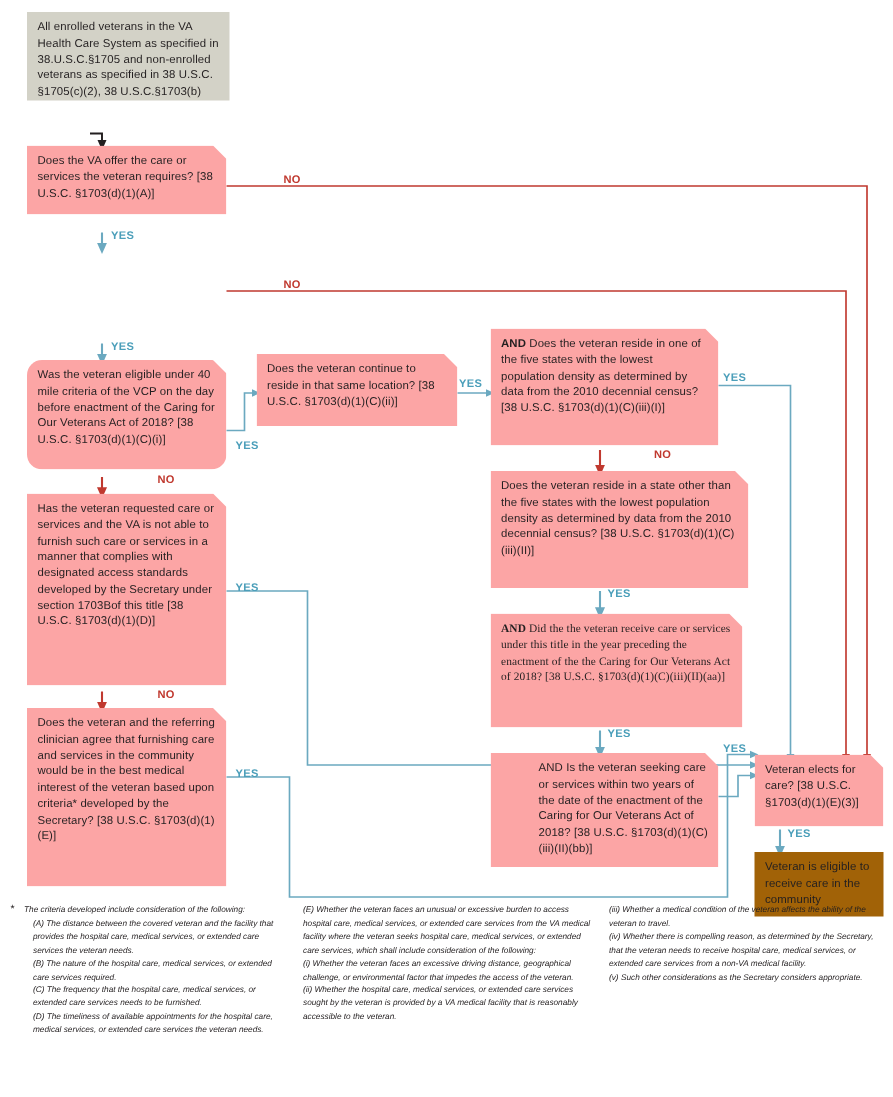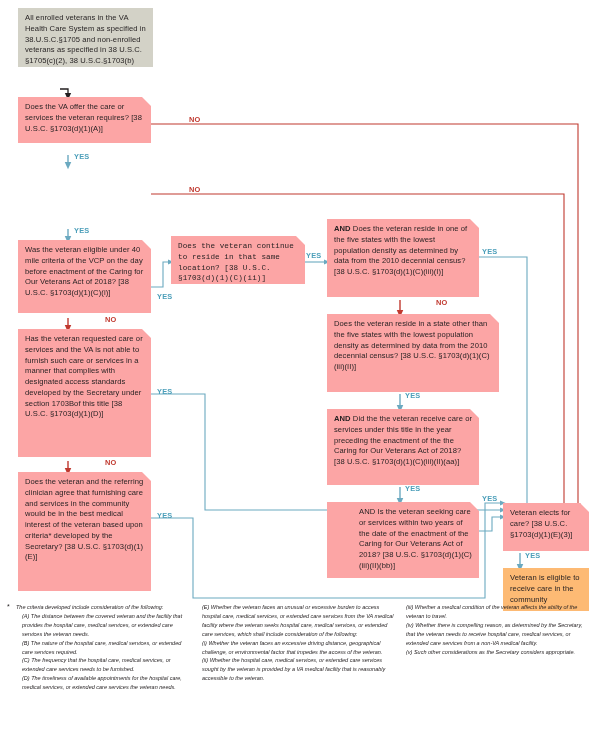--- a/index.html
+++ b/index.html
@@ -33,21 +33,21 @@
   
   .n-yellow{
     background:#fca5a5;
     -webkit-clip-path:polygon(0 0, calc(100% - 9px) 0, 100% 9px, 100% 100%, 0 100%);
     clip-path:polygon(0 0, calc(100% - 9px) 0, 100% 9px, 100% 100%, 0 100%);
   }
   .n-gray{
     background:#d3d2c7;
   }
   .n-blue{
-    background:#fdba74;
+    background:#a16207;
   }
   .node b{font-weight:bold;}
   .lbl{
     position:absolute;
     z-index:3;
     font-size:7.4px;
     font-weight:bold;
     letter-spacing:0.03em;
     white-space:nowrap;
   }
@@ -167,45 +167,45 @@
 
   <div class="node n-gray" style="left:18px;top:8px;width:135px;height:59px;">
     <span>All enrolled veterans in the VA Health Care System as specified in 38.U.S.C.§1705 and non-enrolled veterans as specified in 38 U.S.C. §1705(c)(2), 38 U.S.C.§1703(b)</span>
   </div>
 
   <div class="node n-yellow" style="left:18px;top:97px;width:133px;height:46px;">
     <span>Does the VA offer the care or services the veteran requires? [38 U.S.C. §1703(d)(1)(A)]</span>
   </div>
 
 
-  <div class="node n-yellow" style="left:18px;top:240px;width:133px;height:73px;">
+  <div class="node n-yellow" style="left:18px;top:240px;width:133px;height:73px;border-radius:10px;">
     <span>Was the veteran eligible under 40 mile criteria of the VCP on the day before  enactment of the Caring for Our Veterans Act of 2018? [38 U.S.C. §1703(d)(1)(C)(i)]</span>
   </div>
 
   <div class="node n-yellow" style="left:18px;top:329px;width:133px;height:128px;">
     <span>Has the veteran requested care or services and the VA is not able to furnish such care or services in a manner that complies with designated access standards developed by the Secretary under section 1703Bof this title [38 U.S.C. §1703(d)(1)(D)]</span>
   </div>
 
   <div class="node n-yellow" style="left:18px;top:472px;width:133px;height:119px;">
     <span>Does the veteran and the referring clinician agree that furnishing care and services in the community would be in the best medical interest of the veteran based upon criteria* developed by the Secretary? [38 U.S.C. §1703(d)(1)(E)]</span>
   </div>
 
-  <div class="node n-yellow" style="left:171px;top:236px;width:134px;height:48px;font-family:Liberation Mono, monospace;">
+  <div class="node n-yellow" style="left:171px;top:236px;width:134px;height:48px;">
     <span>Does the veteran continue to reside in that same location? [38 U.S.C. §1703(d)(1)(C)(ii)]</span>
   </div>
 
   <div class="node n-yellow" style="left:327px;top:219px;width:152px;height:78px;">
     <b>AND</b><span> Does the veteran reside in one of the five states with the lowest population density as determined by data from the 2010 decennial census? [38 U.S.C. §1703(d)(1)(C)(iii)(I)]</span>
   </div>
 
   <div class="node n-yellow" style="left:327px;top:314px;width:172px;height:78px;">
     <span>Does the veteran reside in a state other than the five states with the lowest population density as determined by data from the 2010 decennial census? [38 U.S.C. §1703(d)(1)(C)(iii)(II)]</span>
   </div>
 
-  <div class="node n-yellow" style="left:327px;top:409px;width:152px;height:76px;">
+  <div class="node n-yellow" style="left:327px;top:409px;width:168px;height:76px;font-family:Liberation Serif, serif;">
     <b>AND</b><span> Did the the veteran receive care or services under this title in the year preceding the enactment of the the Caring for Our Veterans Act of 2018? [38 U.S.C. §1703(d)(1)(C)(iii)(II)(aa)]</span>
   </div>
 
   <div class="node n-yellow" style="left:327px;top:502px;width:152px;height:76px;padding-left:32px;">
     <span>AND Is the veteran seeking care or services within two years of the date of the enactment of the Caring for Our Veterans Act of 2018? [38 U.S.C. §1703(d)(1)(C)(iii)(II)(bb)]</span>
   </div>
 
   <div class="node n-yellow" style="left:503px;top:503px;width:86px;height:48px;">
     <span>Veteran elects  for care? [38 U.S.C. §1703(d)(1)(E)(3)]</span>
   </div>

